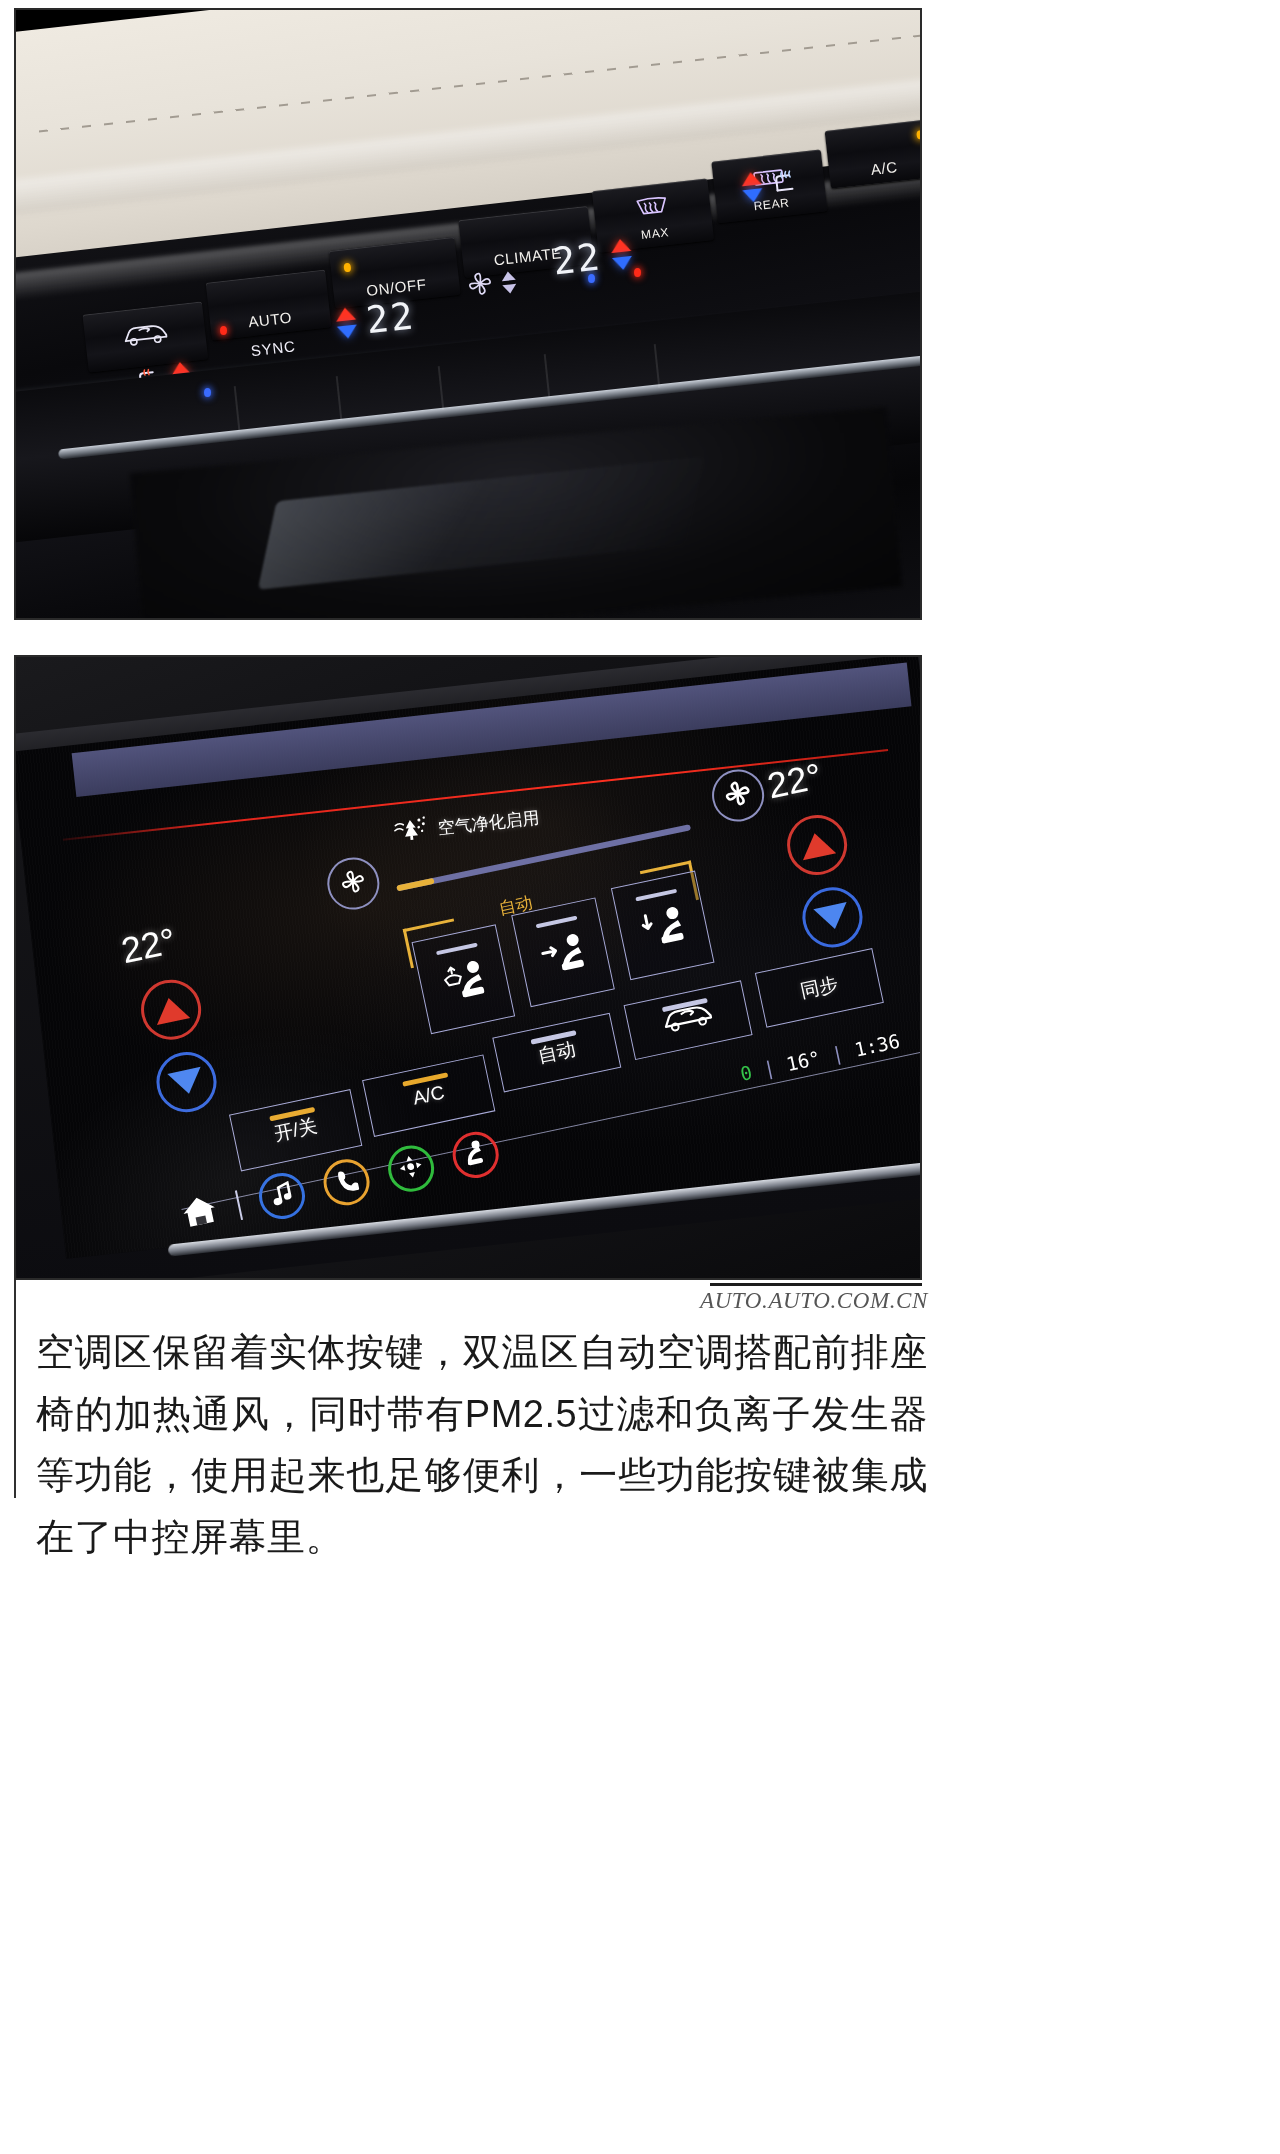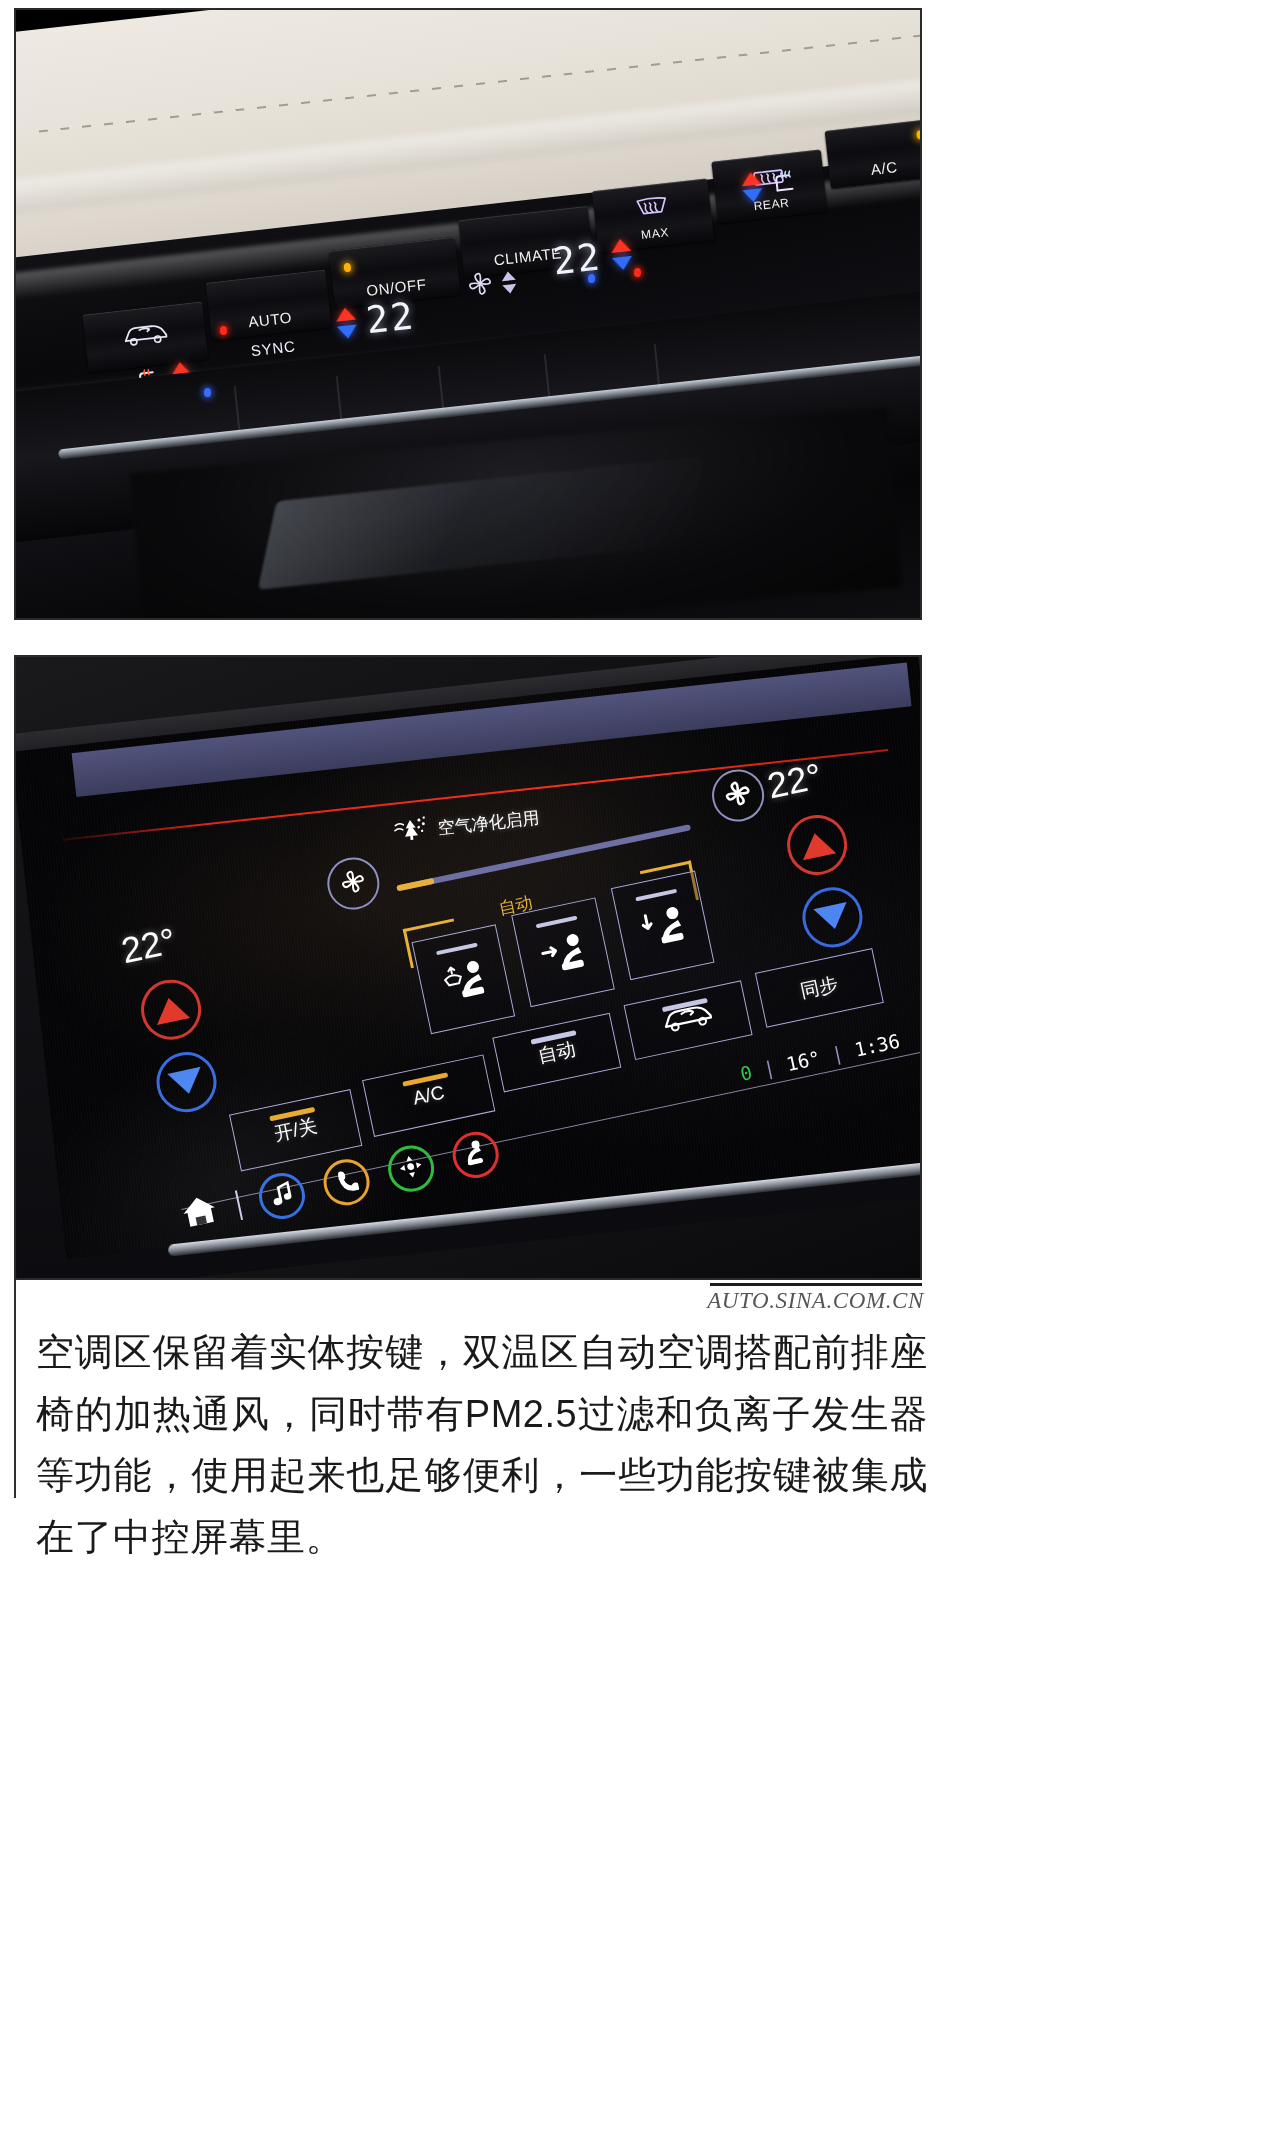--- a/index.html
+++ b/index.html
@@ -659,16 +659,16 @@
       </span>
     </div>
 
     <div class="screen-glare"></div>
   </div>
 
   <div class="bezel-chrome"></div>
 </div>
 
 <div id="wm-rule"></div>
-<div id="watermark">AUTO.SINA.COM.CN</div>
+<div id="watermark">AUTO.AUTO.COM.CN</div>
 <div id="left-rule"></div>
 
 <div id="caption">空调区保留着实体按键，双温区自动空调搭配前排座椅的加热通风，同时带有PM2.5过滤和负离子发生器等功能，使用起来也足够便利，一些功能按键被集成在了中控屏幕里。</div>
 
 </body></html>

